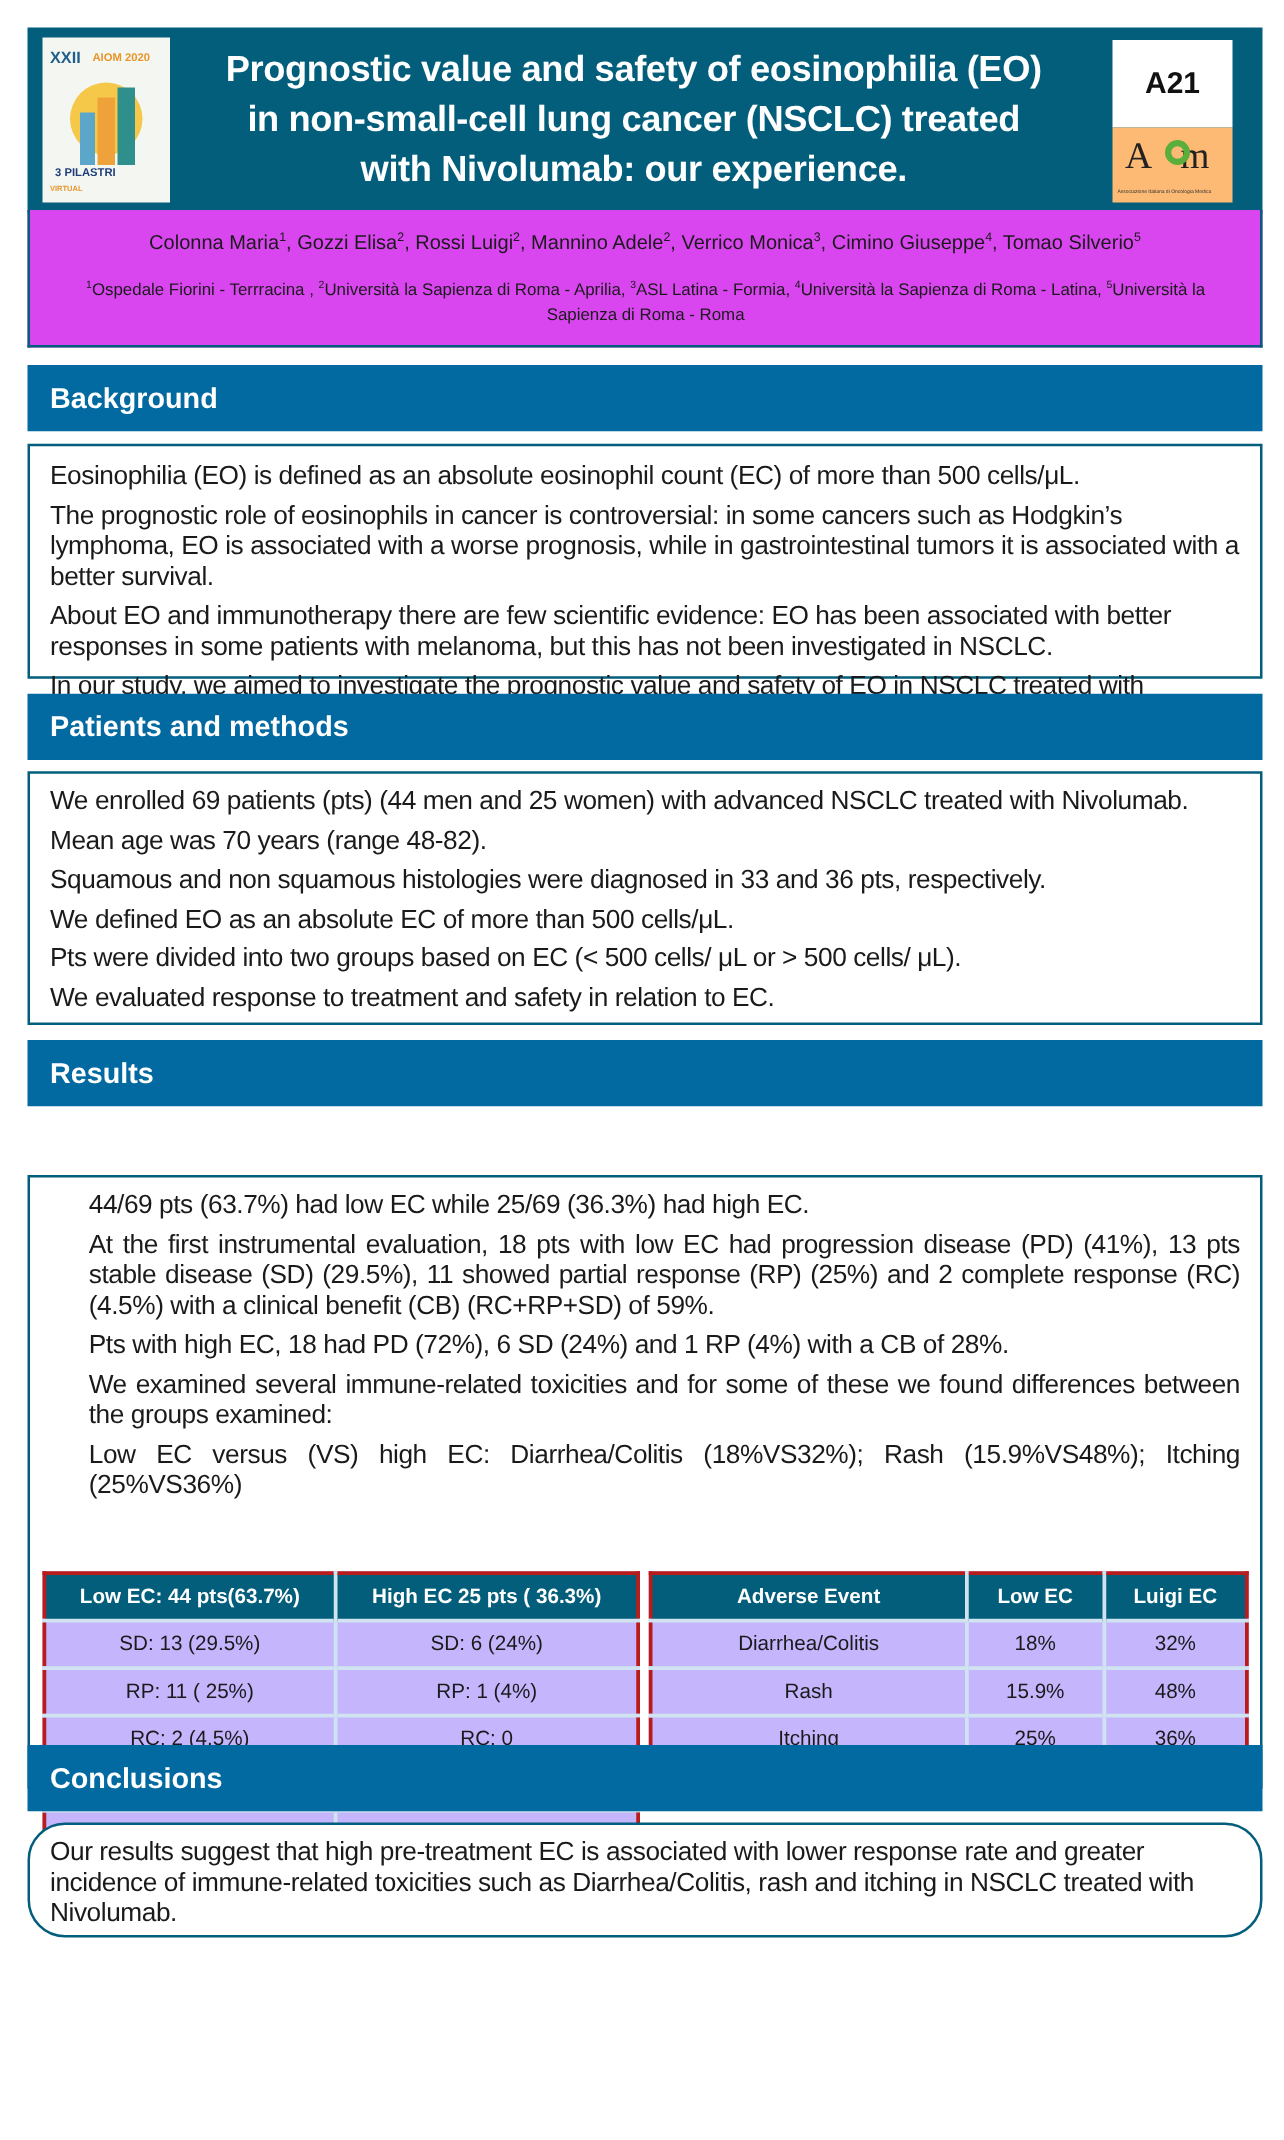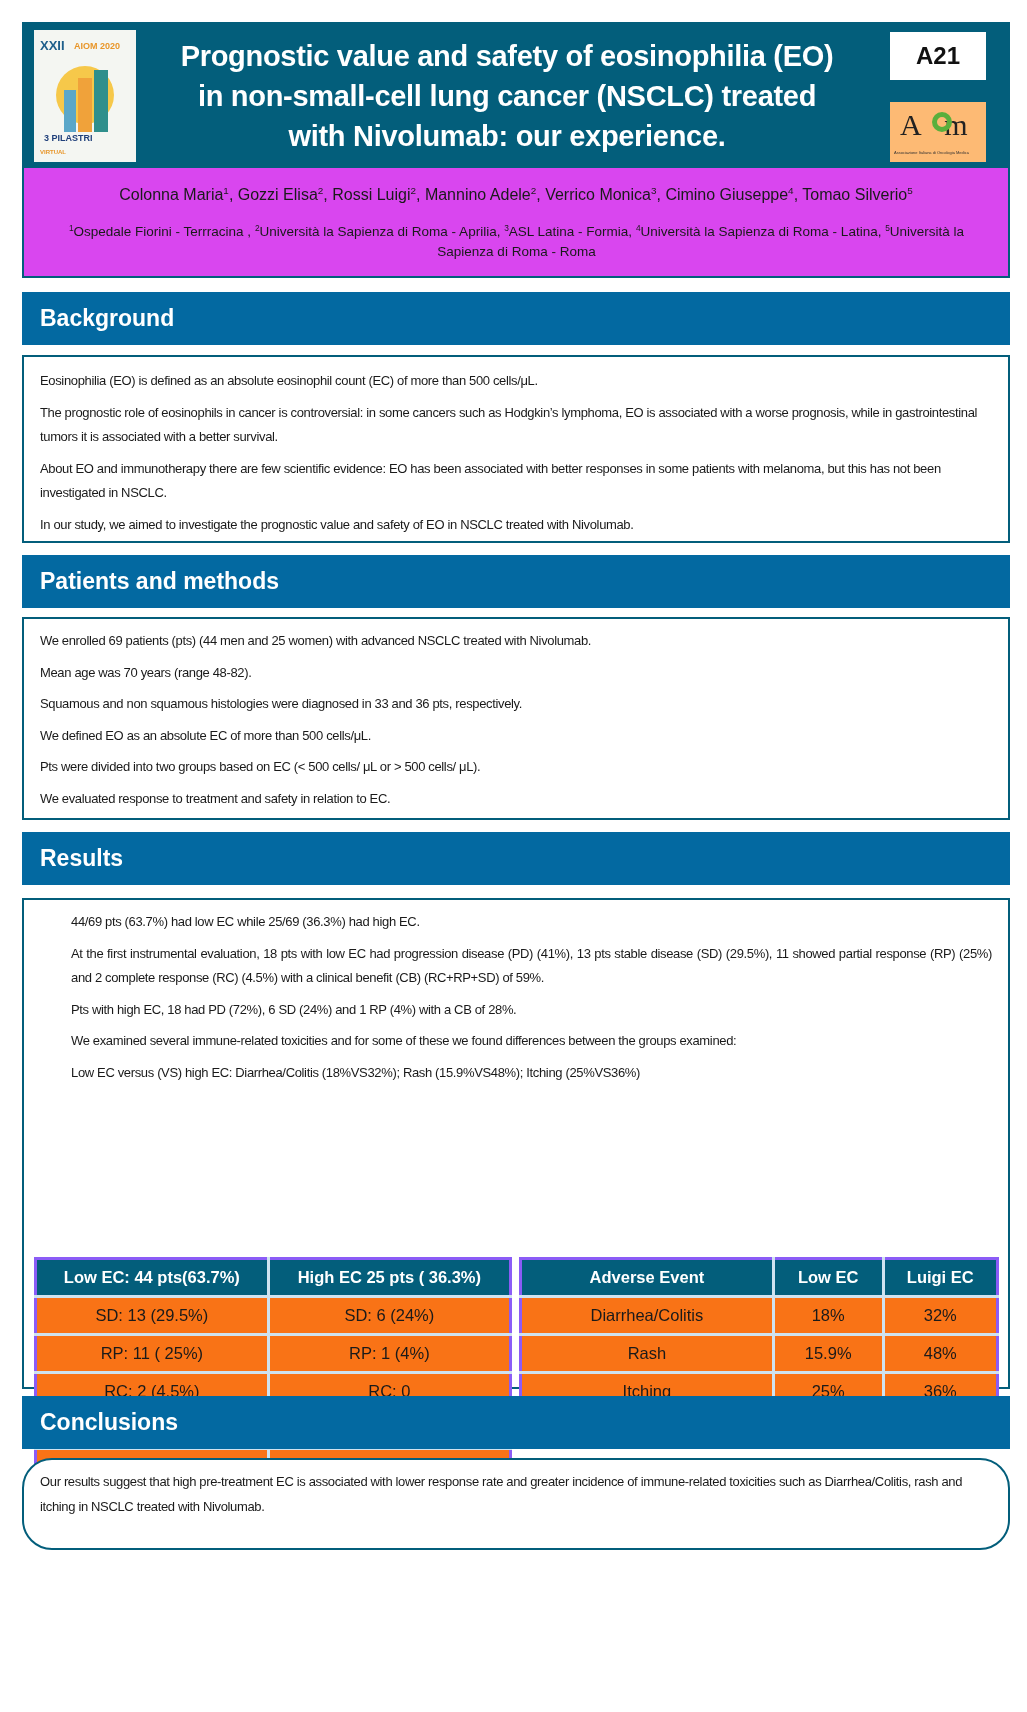--- a/index.html
+++ b/index.html
@@ -14,42 +14,42 @@
   #conf-logo .sun { position: absolute; left: 22px; top: 36px; width: 58px; height: 58px; border-radius: 50%; background: #f6c84a; }
   #conf-logo .bar1 { position: absolute; left: 30px; top: 60px; width: 12px; height: 42px; background: #5aa7c9; }
   #conf-logo .bar2 { position: absolute; left: 44px; top: 48px; width: 14px; height: 54px; background: #f0a23a; }
   #conf-logo .bar3 { position: absolute; left: 60px; top: 40px; width: 14px; height: 62px; background: #2f8f8c; }
   #conf-logo .pilastri { position: absolute; left: 10px; top: 103px; font: bold 9px "Liberation Sans", sans-serif; color: #1f3f7a; }
   #conf-logo .virtual { position: absolute; left: 6px; top: 119px; font: bold 6px "Liberation Sans", sans-serif; color: #e8962a; }
 
   #title { position: absolute; left: 140px; top: 14px; width: 690px; text-align: center; color: #ffffff;
            font: bold 29px/40px "Liberation Sans", sans-serif; letter-spacing: -0.3px; }
 
-  #abstract-code { position: absolute; left: 868px; top: 10px; width: 96px; height: 48px; background: #ffffff;
+  #abstract-code { position: absolute; left: 868px; top: 10px; width: 96px; height: 70px; background: #ffffff;
                    display: flex; align-items: center; justify-content: center; font: bold 24px "Liberation Sans", sans-serif; color: #111; }
   #aiom-logo { position: absolute; left: 868px; top: 80px; width: 96px; height: 60px; background: #fdba74; }
   #aiom-logo .mark { position: absolute; left: 10px; top: 6px; font: 30px "Liberation Serif", serif; color: #222; }
   #aiom-logo .circle { position: absolute; left: 42px; top: 10px; width: 20px; height: 20px; border-radius: 50%; border: 5px solid #5aaf3c; }
   #aiom-logo .tag { position: absolute; left: 4px; top: 48px; font: 4px "Liberation Sans", sans-serif; color: #333; white-space: nowrap; }
 
   
   #authors-box { position: absolute; left: 22px; top: 168px; width: 988px; height: 110px; border: 2px solid #035e7b; border-top: none; background: #d946ef; }
   #authors { position: absolute; left: 0; top: 18px; width: 100%; text-align: center; font-size: 16px; color: #1a1a1a; }
   #affiliations { position: absolute; left: 40px; top: 54px; width: 905px; text-align: center; font-size: 13.5px; line-height: 20px; color: #1a1a1a; }
   sup { font-size: 0.62em; vertical-align: super; line-height: 0; }
 
   
   .sec-head { position: absolute; left: 22px; width: 988px; height: 53px; background: #0369a1; color: #ffffff;
               font: bold 23px "Liberation Sans", sans-serif; padding-left: 18px; display: flex; align-items: center; }
   .sec-body { position: absolute; left: 22px; width: 988px; border: 2px solid #035e7b; background: #ffffff; padding: 12px 16px 0 16px; }
-  .sec-body p { font-size: 13px; line-height: 24.5px; margin-bottom: 7px; color: #1a1a1a; letter-spacing: -0.35px; }
+  .sec-body p { font-size: 21px; line-height: 24.5px; margin-bottom: 7px; color: #1a1a1a; letter-spacing: -0.35px; }
   .justify p { text-align: justify; }
 
   
-  .tbl { position: absolute; border: 3px solid #8b5cf6; border-collapse: collapse; background: #f97316; }
+  .tbl { position: absolute; border: 3px solid #b91c1c; border-collapse: collapse; background: #c4b5fd; }
   .tbl th { background: #035e7b; color: #fff; font: bold 16.5px "Liberation Sans", sans-serif; height: 38px; text-align: center; font-weight: bold; }
   .tbl th + th { border-left: 3px solid #cfe3f0; }
   .tbl td { font-size: 16.5px; height: 38px; text-align: center; color: #1a1a1a; border-top: 3px solid #cfe3f0; }
   .tbl td + td { border-left: 3px solid #cfe3f0; }
   .caption { position: absolute; font-size: 13px; color: #1a1a1a; }
 </style>
 </head>
 <body>
 
 <div id="header">
@@ -96,21 +96,21 @@
 <div class="sec-body" style="top:617px; height:203px; padding-top:10px;">
   <p>We enrolled 69 patients (pts) (44 men and 25 women) with advanced NSCLC treated with Nivolumab.</p>
   <p>Mean age was 70 years (range 48-82).</p>
   <p>Squamous and non squamous histologies were diagnosed in 33 and 36 pts, respectively.</p>
   <p>We defined EO as an absolute EC of more than 500 cells/μL.</p>
   <p>Pts were divided into two groups based on EC (&lt; 500 cells/ μL or &gt; 500 cells/ μL).</p>
   <p>We evaluated response to treatment and safety in relation to EC.</p>
 </div>
 
 <div class="sec-head" style="top:832px;">Results</div>
-<div class="sec-body justify" style="top:898px; height:491px; padding-top:10px;padding-left:47px;">
+<div class="sec-body justify" style="top:940px; height:491px; padding-top:10px;padding-left:47px;">
   <p>44/69 pts (63.7%) had low EC while 25/69 (36.3%) had high EC.</p>
   <p>At the first instrumental evaluation, 18 pts with low EC had progression disease (PD) (41%), 13 pts stable disease (SD) (29.5%), 11 showed partial response (RP) (25%) and 2 complete response (RC) (4.5%) with a clinical benefit (CB) (RC+RP+SD) of 59%.</p>
   <p>Pts with high EC, 18 had PD (72%), 6 SD (24%) and 1 RP (4%) with a CB of 28%.</p>
   <p>We examined several immune-related toxicities and for some of these we found differences between the groups examined:</p>
   <p>Low EC versus (VS) high EC: Diarrhea/Colitis (18%VS32%); Rash (15.9%VS48%); Itching (25%VS36%)</p>
 </div>
 
 <table class="tbl" id="table1" style="left:34px; top:1257px; width:478px;">
   <thead>
     <tr>

